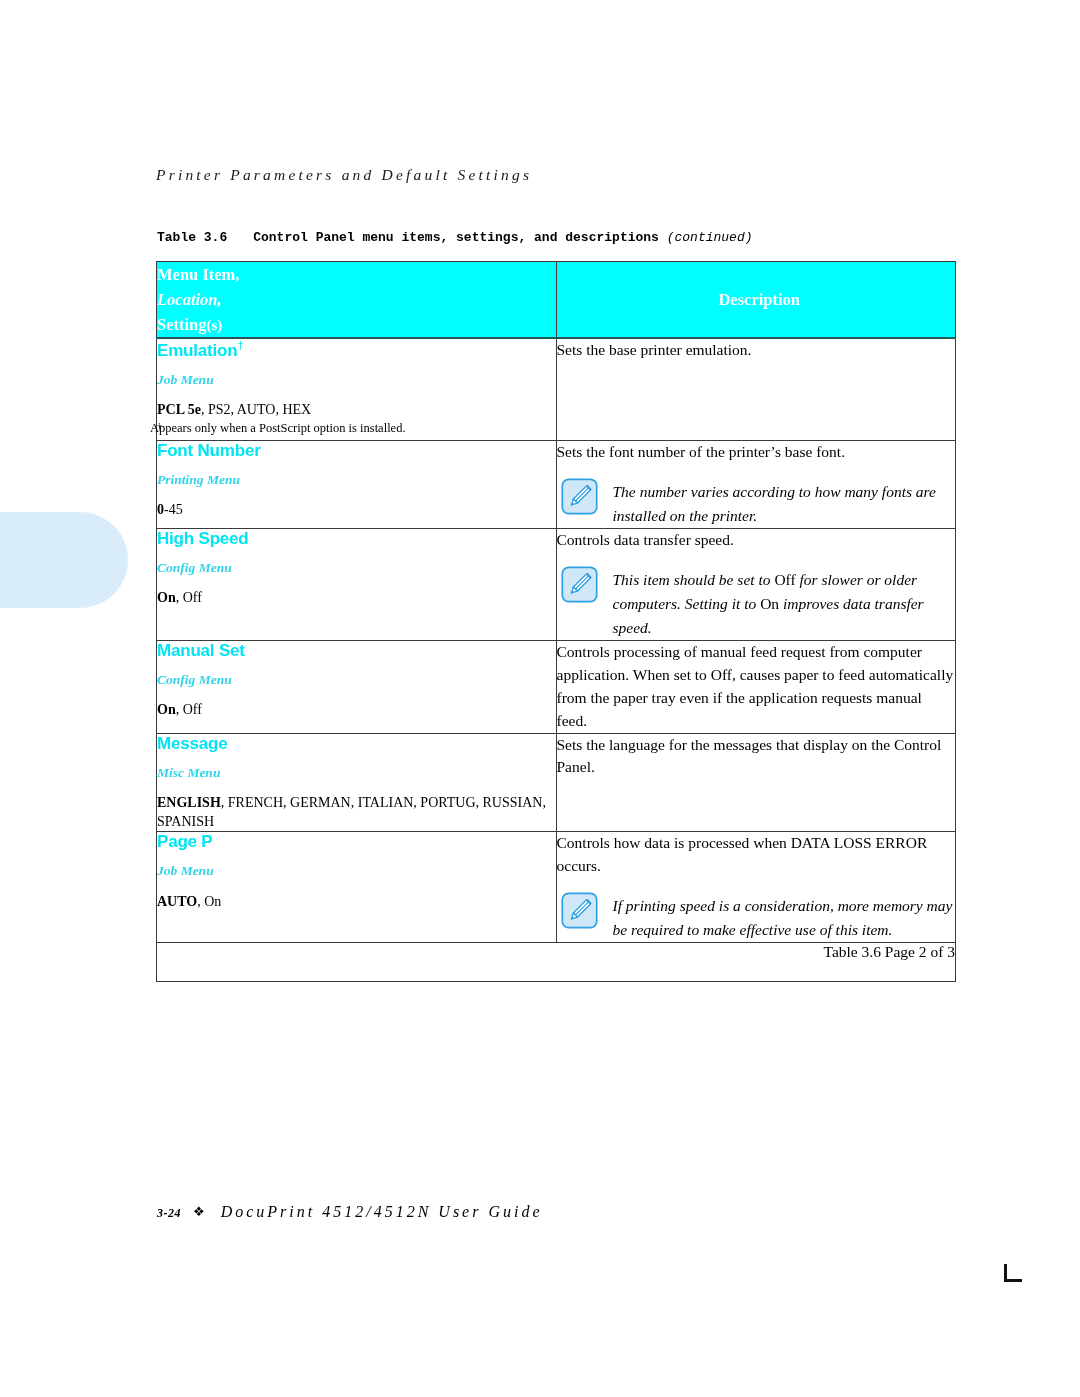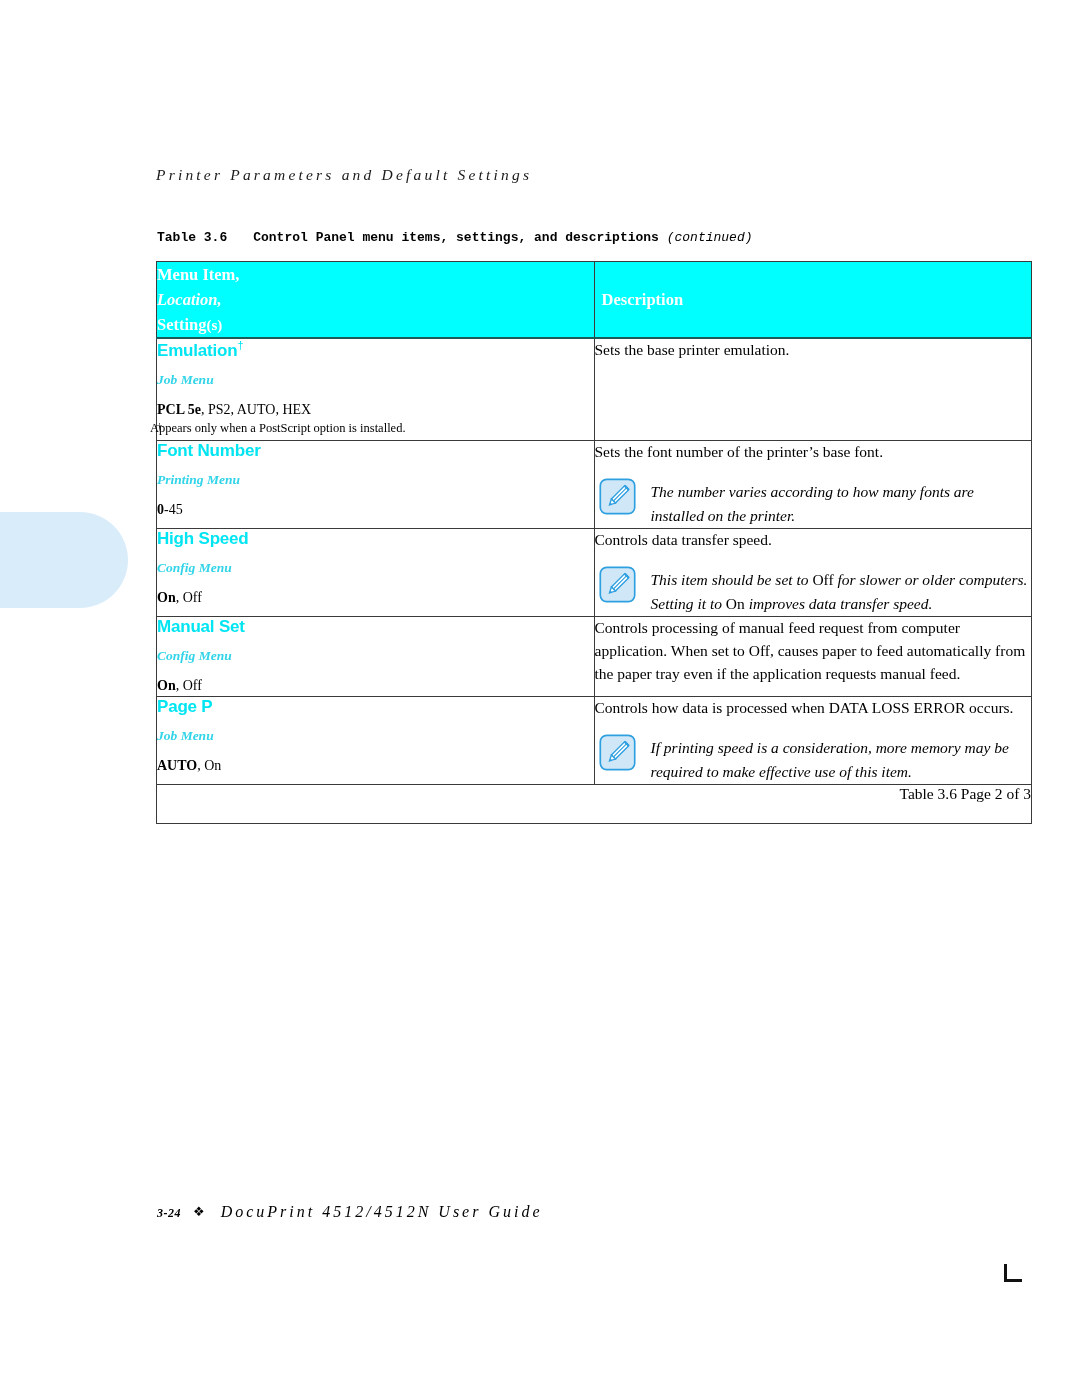--- a/index.html
+++ b/index.html
@@ -55,21 +55,21 @@
   .table-caption .cap-cont {
     font-weight: normal;
     font-style: italic;
   }
 
   
   .menu-table {
     position: absolute;
     left: 156px;
     top: 261px;
-    width: 876px;
+    width: 800px;
     border-collapse: collapse;
     table-layout: fixed;
   }
   .menu-table td, .menu-table th {
     border: 1px solid #3a3a3a;
     vertical-align: top;
     padding: 0;
   }
 
   
@@ -78,20 +78,21 @@
     color: #ffffff;
     font-family: "Liberation Serif", serif;
     font-weight: bold;
     font-size: 16.5px;
     padding: 9px 0 10px 14px;
     text-align: left;
     line-height: 1.52;
     border-bottom: 2px solid #1c5c58 !important;
   }
   .hdr-cell.desc {
+    text-align: center;
     padding-left: 7px;
     vertical-align: middle;
   }
   .hdr-loc {
     font-style: italic;
     font-weight: bold;
   }
   .hdr-settings-sub { font-weight: bold; }
   .hdr-paren { font-weight: bold; font-size: 15px; }
 
@@ -318,20 +319,30 @@
           <div class="item-name">Manual Set</div>
           <div class="item-loc">Config Menu</div>
           <div class="item-settings"><b>On</b><span>, Off</span></div>
         </td>
         <td class="desc-cell">
           <div class="desc-text"><span>Controls processing of manual feed request from computer application. When set to Off, causes paper to feed automatically from the paper tray even if the application requests manual feed.</span></div>
         </td>
       </tr>
       <tr>
         <td class="item-cell">
+          <div class="item-name">Message</div>
+          <div class="item-loc">Misc Menu</div>
+          <div class="item-settings"><b>ENGLISH</b><span>, FRENCH, GERMAN, ITALIAN, PORTUG, RUSSIAN, SPANISH</span></div>
+        </td>
+        <td class="desc-cell">
+          <div class="desc-text"><span>Sets the language for the messages that display on the Control Panel.</span></div>
+        </td>
+      </tr>
+      <tr>
+        <td class="item-cell">
           <div class="item-name">Page P</div>
           <div class="item-loc">Job Menu</div>
           <div class="item-settings"><b>AUTO</b><span>, On</span></div>
         </td>
         <td class="desc-cell">
           <div class="desc-text"><span>Controls how data is processed when DATA LOSS ERROR occurs.</span></div>
           <div class="note-block">
             <span class="note-icon">
 <svg viewBox="0 0 40 40" width="37" height="37" xmlns="http://www.w3.org/2000/svg">
   <rect x="1.4" y="1.4" width="37.2" height="37.2" rx="7" ry="7" fill="#cfe7f7" stroke="#2e9fe0" stroke-width="1.8"></rect>

